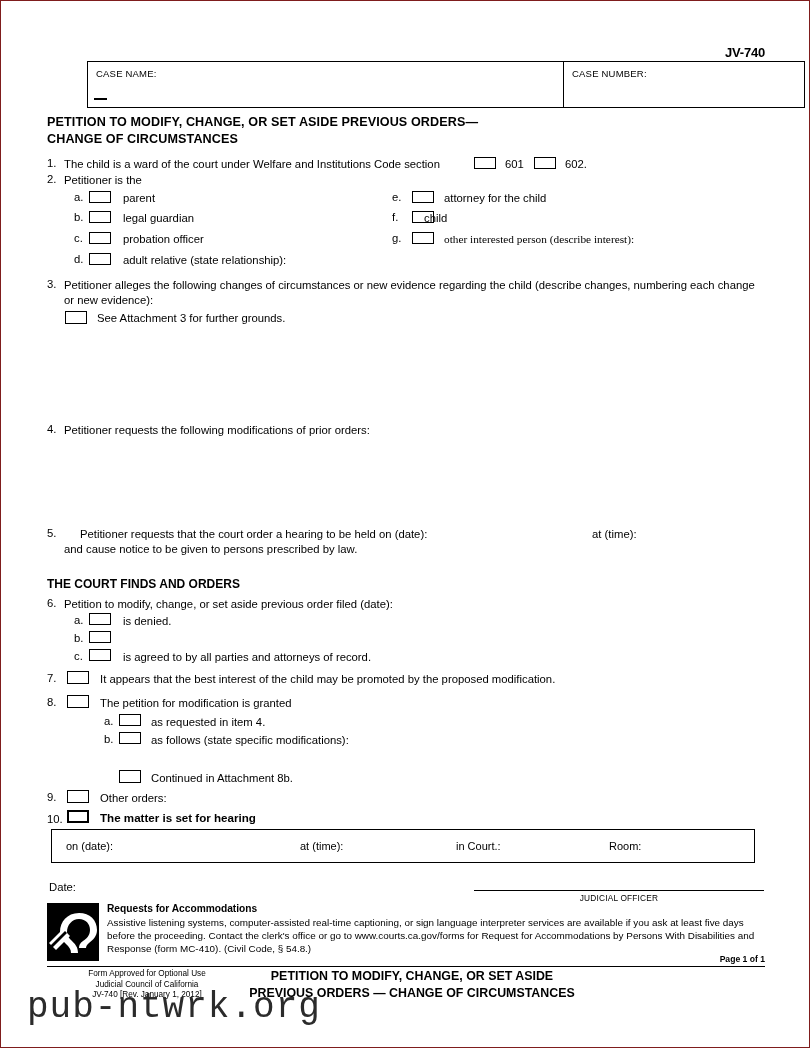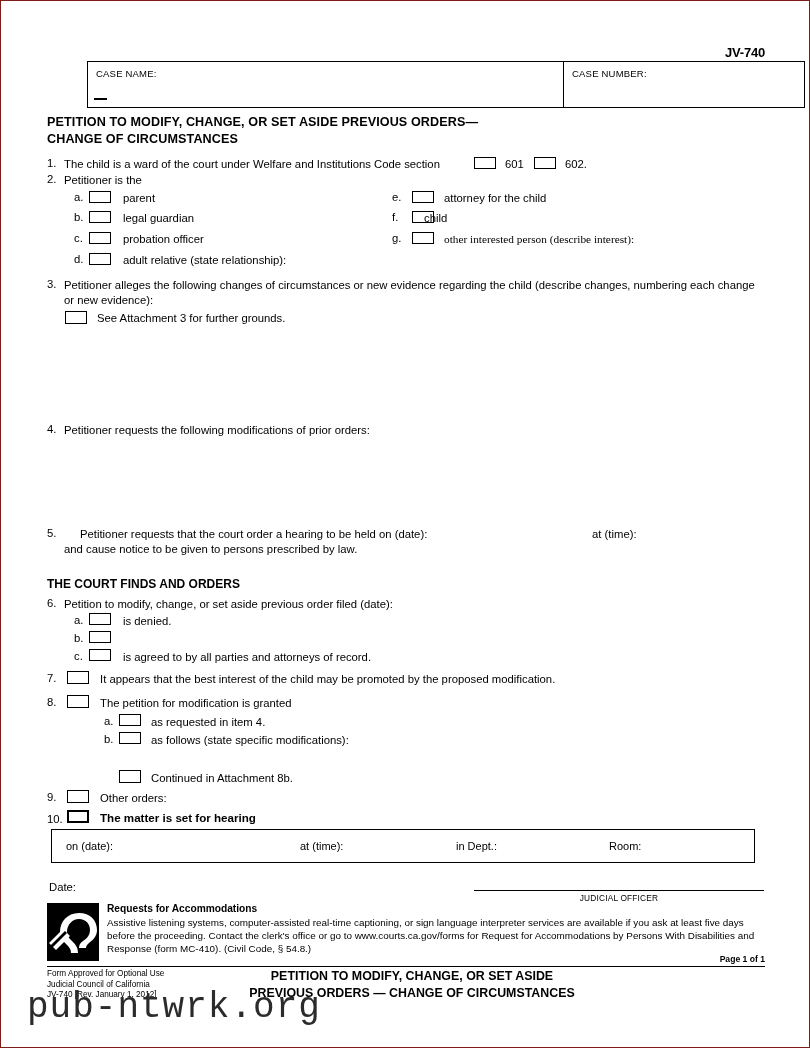--- a/index.html
+++ b/index.html
@@ -189,21 +189,21 @@
     left: 0;
     top: 965px;
     width: 718px;
     border-top: 1.4px solid #000;
   }
   .foot-left {
     position: absolute;
     left: 0;
     top: 968px;
     width: 200px;
-    text-align: left;
+    text-align: center;
     font-size: 8.2px;
     line-height: 10.6px;
   }
   .foot-center {
     position: absolute;
     left: 190px;
     top: 967px;
     width: 350px;
     text-align: center;
     font-size: 12.4px;
@@ -345,21 +345,21 @@
   <div class="cb tall" style="left:20px; top:789px;"></div>
   <div class="t" style="left:53px; top:790px;">Other orders:</div>
 
   <div class="num" style="left:0px; top:812px;">10.</div>
   <div class="cb thick tall" style="left:20px; top:809px;"></div>
   <div class="t b" style="left:53px; top:810px; font-size:11.6px;">The matter is set for hearing</div>
 
   <div class="hearbox">
     <span style="left:14px;">on (date):</span>
     <span style="left:248px;">at (time):</span>
-    <span style="left:404px;">in Dept.:</span>
+    <span style="left:404px;">in Court.:</span>
     <span style="left:557px;">Room:</span>
   </div>
 
   <div class="t" style="left:2px; top:879px;">Date:</div>
   <div class="sigline"></div>
   <div class="siglabel">JUDICIAL OFFICER</div>
 
   <div class="accom">
     <div class="ear">
       <svg width="52" height="58" viewBox="0 0 52 58" aria-hidden="true">

